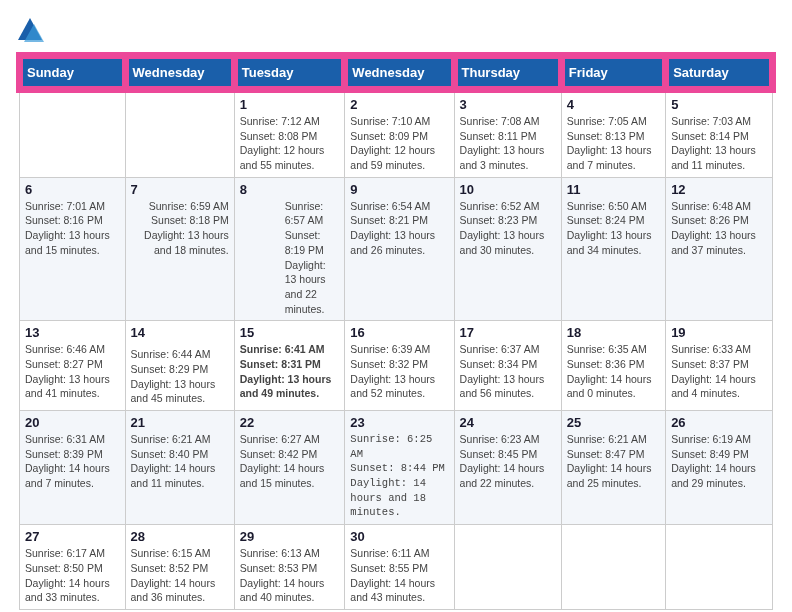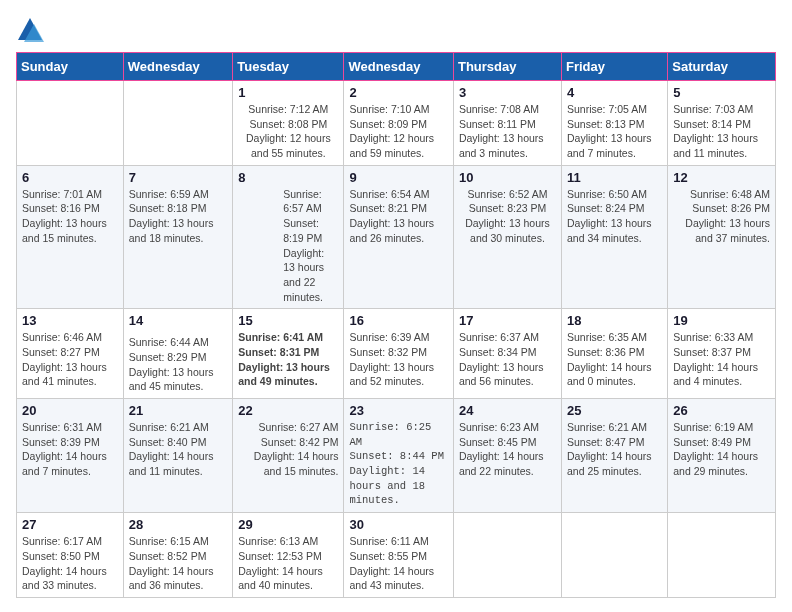--- a/index.html
+++ b/index.html
@@ -57,21 +57,21 @@
       border-collapse: collapse;
       border: 1px solid #ccc;
     }
     thead tr th {
       background-color: #1a5faa;
       color: #fff;
       font-size: 13px;
       font-weight: bold;
       padding: 6px 4px;
       text-align: left;
-      border: 1px solid #ec4899;
+      border: 7px solid #ec4899;
     }
     tbody tr td {
       vertical-align: top;
       border: 1px solid #ccc;
       padding: 4px 5px;
       font-size: 11px;
       color: #333;
       min-height: 80px;
       width: 113px;
     }
@@ -128,21 +128,21 @@
         <th>Friday</th>
         <th>Saturday</th>
       </tr>
   </thead>
   <tbody id="calendar-body">
   <tr class="row-white">
         <td class="empty-cell"></td>
         <td class="empty-cell"></td>
         <td>
           <span class="day-number">1</span>
-          <div class="day-info" style="white-space: pre-line; text-align: center;">Sunrise: 7:12 AM
+          <div class="day-info" style="white-space: pre-line;">Sunrise: 7:12 AM
 Sunset: 8:08 PM
 Daylight: 12 hours and 55 minutes.</div>
         </td>
         <td>
           <span class="day-number">2</span>
           <div class="day-info" style="white-space: pre-line;">Sunrise: 7:10 AM
 Sunset: 8:09 PM
 Daylight: 12 hours and 59 minutes.</div>
         </td>
         <td>
@@ -166,51 +166,51 @@
       </tr>
       <tr class="row-shaded">
         <td>
           <span class="day-number">6</span>
           <div class="day-info" style="white-space: pre-line;">Sunrise: 7:01 AM
 Sunset: 8:16 PM
 Daylight: 13 hours and 15 minutes.</div>
         </td>
         <td>
           <span class="day-number">7</span>
-          <div class="day-info" style="white-space: pre-line;">Sunrise: 6:59 AM
+          <div class="day-info" style="white-space: pre-line; text-align: right;">Sunrise: 6:59 AM
 Sunset: 8:18 PM
 Daylight: 13 hours and 18 minutes.</div>
         </td>
         <td>
           <span class="day-number">8</span>
           <div class="day-info" style="white-space: pre-line; margin-left: 45px;">Sunrise: 6:57 AM
 Sunset: 8:19 PM
 Daylight: 13 hours and 22 minutes.</div>
         </td>
         <td>
           <span class="day-number">9</span>
           <div class="day-info" style="white-space: pre-line;">Sunrise: 6:54 AM
 Sunset: 8:21 PM
 Daylight: 13 hours and 26 minutes.</div>
         </td>
         <td>
           <span class="day-number">10</span>
-          <div class="day-info" style="white-space: pre-line; text-align: center;">Sunrise: 6:52 AM
+          <div class="day-info" style="white-space: pre-line;">Sunrise: 6:52 AM
 Sunset: 8:23 PM
 Daylight: 13 hours and 30 minutes.</div>
         </td>
         <td>
           <span class="day-number">11</span>
           <div class="day-info" style="white-space: pre-line;">Sunrise: 6:50 AM
 Sunset: 8:24 PM
 Daylight: 13 hours and 34 minutes.</div>
         </td>
         <td>
           <span class="day-number">12</span>
-          <div class="day-info" style="white-space: pre-line; text-align: right;">Sunrise: 6:48 AM
+          <div class="day-info" style="white-space: pre-line;">Sunrise: 6:48 AM
 Sunset: 8:26 PM
 Daylight: 13 hours and 37 minutes.</div>
         </td>
       </tr>
       <tr class="row-white">
         <td>
           <span class="day-number">13</span>
           <div class="day-info" style="white-space: pre-line;">Sunrise: 6:46 AM
 Sunset: 8:27 PM
 Daylight: 13 hours and 41 minutes.</div>
@@ -260,21 +260,21 @@
 Daylight: 14 hours and 7 minutes.</div>
         </td>
         <td>
           <span class="day-number">21</span>
           <div class="day-info" style="white-space: pre-line;">Sunrise: 6:21 AM
 Sunset: 8:40 PM
 Daylight: 14 hours and 11 minutes.</div>
         </td>
         <td>
           <span class="day-number">22</span>
-          <div class="day-info" style="white-space: pre-line; text-align: right;">Sunrise: 6:27 AM
+          <div class="day-info" style="white-space: pre-line;">Sunrise: 6:27 AM
 Sunset: 8:42 PM
 Daylight: 14 hours and 15 minutes.</div>
         </td>
         <td>
           <span class="day-number">23</span>
           <div class="day-info" style="white-space: pre-line; font-family: Liberation Mono, monospace;">Sunrise: 6:25 AM
 Sunset: 8:44 PM
 Daylight: 14 hours and 18 minutes.</div>
         </td>
         <td>
@@ -305,21 +305,21 @@
         </td>
         <td>
           <span class="day-number">28</span>
           <div class="day-info" style="white-space: pre-line;">Sunrise: 6:15 AM
 Sunset: 8:52 PM
 Daylight: 14 hours and 36 minutes.</div>
         </td>
         <td>
           <span class="day-number">29</span>
           <div class="day-info" style="white-space: pre-line;">Sunrise: 6:13 AM
-Sunset: 12:53 PM
+Sunset: 8:53 PM
 Daylight: 14 hours and 40 minutes.</div>
         </td>
         <td>
           <span class="day-number">30</span>
           <div class="day-info" style="white-space: pre-line;">Sunrise: 6:11 AM
 Sunset: 8:55 PM
 Daylight: 14 hours and 43 minutes.</div>
         </td>
         <td class="empty-cell"></td>
         <td class="empty-cell"></td>

